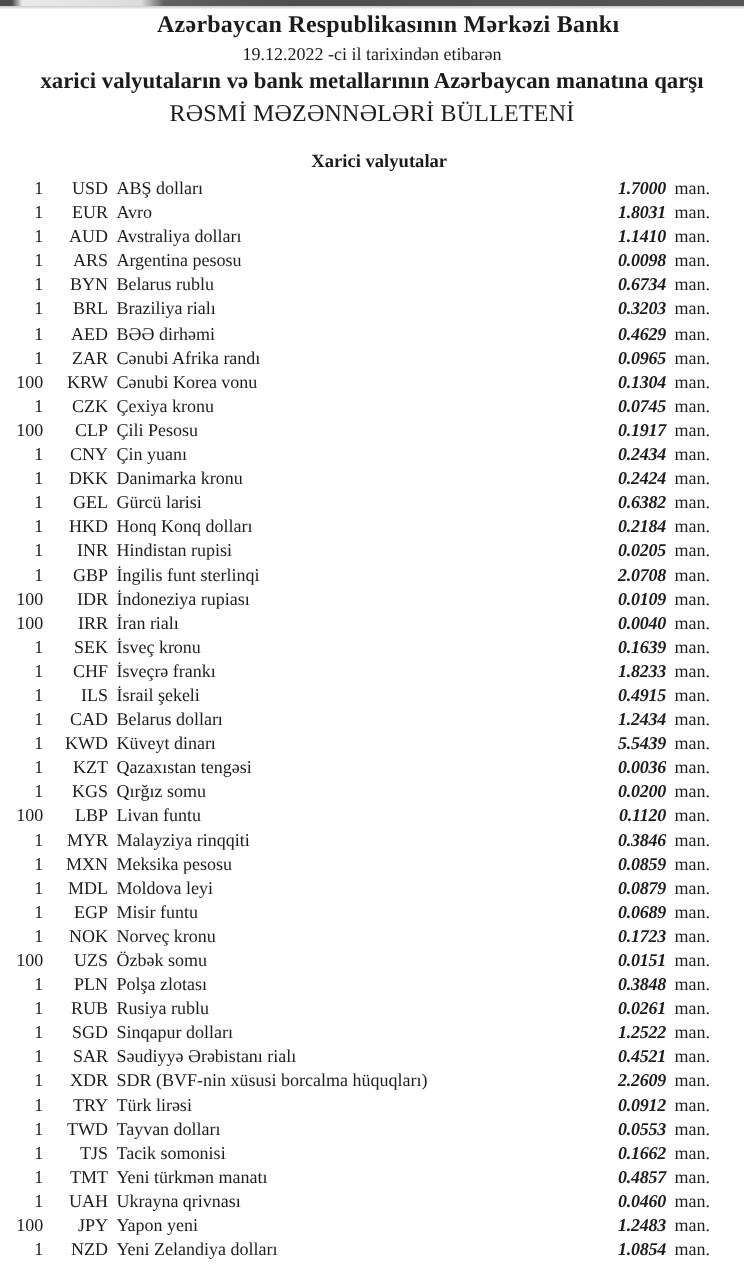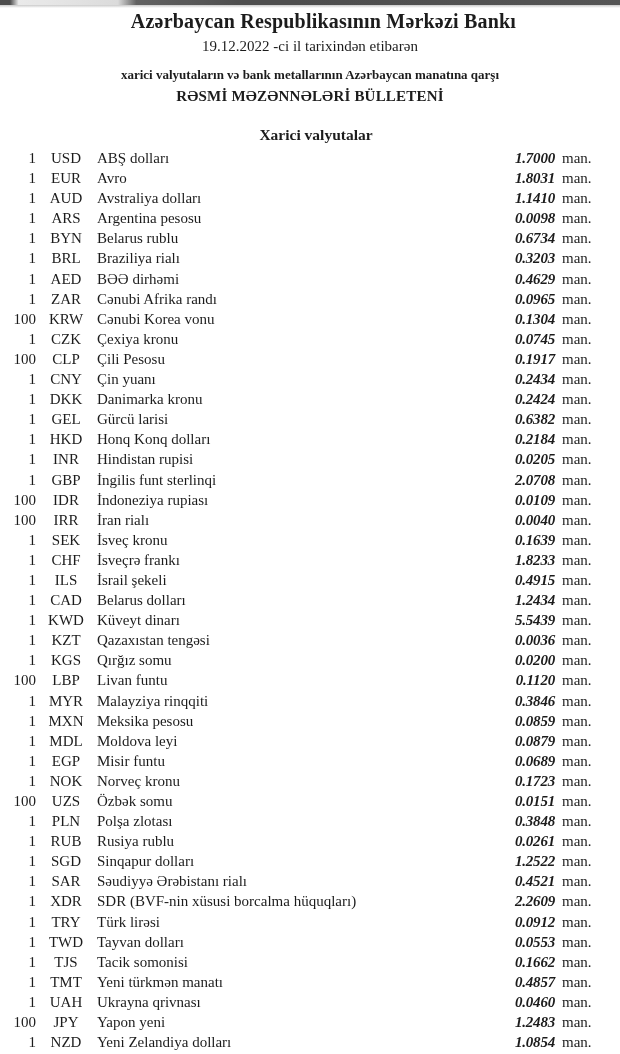--- a/index.html
+++ b/index.html
@@ -32,22 +32,22 @@
     background: linear-gradient(180deg, rgba(90,90,90,.35), rgba(255,255,255,0));
   }
   .header { text-align: center; padding-top: 10px; }
   .doc-title {
     font-size: 20px;
     font-weight: bold;
     letter-spacing: .2px;
     padding-left: 27px;
   }
   .doc-dateline  { margin-top: 5px;  font-size: 15px; font-weight: normal; }
-  .doc-subtitle  { margin-top: 12px;  font-size: 13px; font-weight: bold; }
-  .doc-bulletin  { margin-top: 5px;  font-size: 15px; font-weight: bold; letter-spacing: .2px; }
+  .doc-subtitle  { margin-top: 2px;  font-size: 19px; font-weight: bold; }
+  .doc-bulletin  { margin-top: 5px;  font-size: 20px; font-weight: normal; letter-spacing: .2px; }
   .section-title {
     position: absolute;
     top: 126px; left: 0; right: 0;
     text-align: center;
     font-size: 15.5px;
     font-weight: bold;
     margin-left: 12px;
   }
   .rates-table {
     position: absolute;
@@ -57,21 +57,21 @@
   }
   .row {
     display: flex;
     align-items: center;
     height: 20.1px;
     font-size: 15px;
     line-height: 20.1px;
     white-space: nowrap;
   }
   .qty  { width: 36px; text-align: right; flex: 0 0 auto; }
-  .code { width: 48px; margin-left: 6px; text-align: center; flex: 0 0 auto; }
+  .code { width: 48px; margin-left: 6px; text-align: right; flex: 0 0 auto; }
   .name { margin-left: 7px; flex: 1 1 auto; overflow: hidden; }
   .rate {
     width: 72px;
     text-align: right;
     font-weight: bold;
     font-style: italic;
     flex: 0 0 auto;
     letter-spacing: -0.2px;
   }
   .unit { width: 44px; margin-left: 7px; margin-right: 14px; flex: 0 0 auto; }

